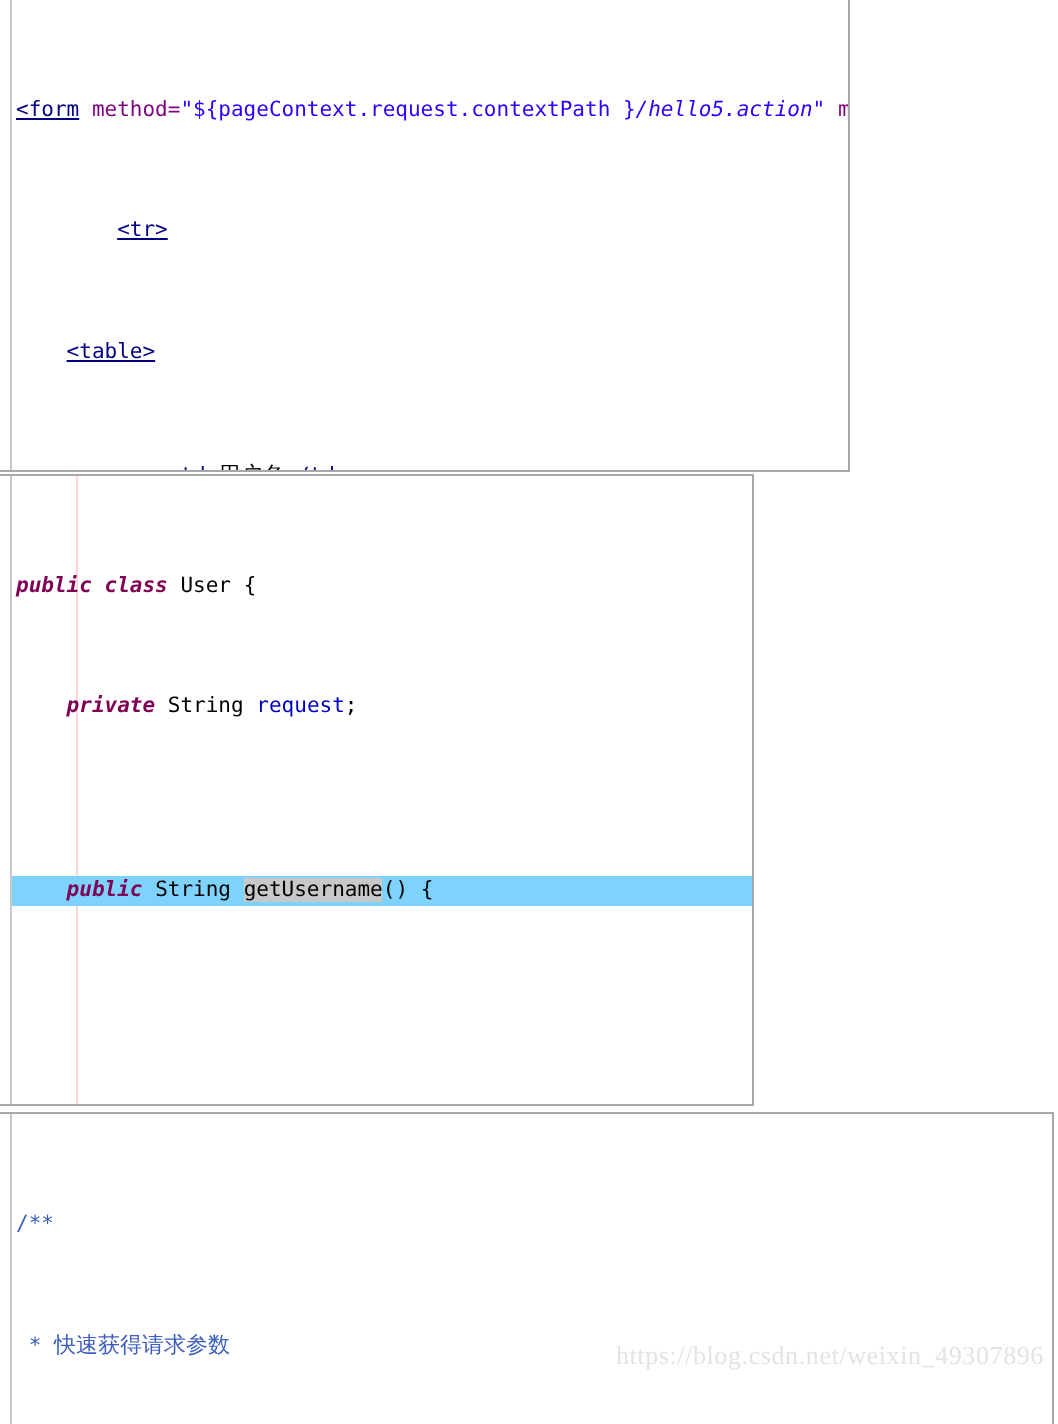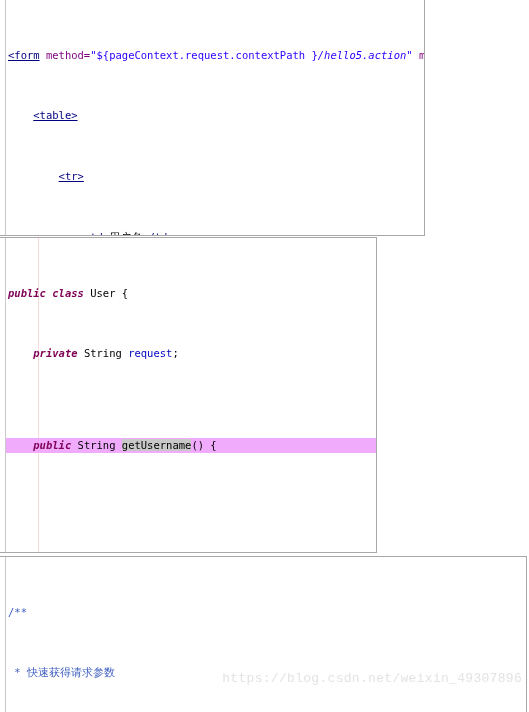--- a/index.html
+++ b/index.html
@@ -27,57 +27,57 @@
   }
   .code{
     position:absolute;left:6px;top:0;right:0;bottom:0;
     font-size:10.5px;
     line-height:15.2px;
     white-space:pre;
     color:#000000;
     padding-top:2px;
   }
   .ln{position:relative;height:15.2px;padding-left:2px;}
-  .ln.hl{background:#f0abfc;}
+  .ln.hl{background:#7dd3fc;}
 
   
   .kw{color:#7f0055;font-weight:bold;font-style:italic;}
   .str{color:#2a00ff;}
   .stri{color:#2a00ff;font-style:italic;}
   .attr{color:#7f007f;}
   .tag{color:#000080;text-decoration:underline;}
   .fld{color:#0000c0;}
   .cm{color:#3f5fbf;}
   .cn{color:#000000;margin-top:44px;}
   .caretbg{background:#c8c8c8;}
   .cjk{font-family:"DejaVu Sans","Liberation Sans",sans-serif;font-size:11px;}
 
   
   .guide{position:absolute;top:0;bottom:0;width:1px;background:#f0b9b9;opacity:.55;}
 
   .watermark{
     position:absolute;right:4px;bottom:26px;
-    font-family:Liberation Mono, monospace;
+    font-family:Liberation Serif, serif;
     font-size:13px;color:#e3e3e3;letter-spacing:.3px;
     pointer-events:none;
     margin-left:36px;
   }
 </style>
 </head>
 <body>
 
 <div class="panel" id="panel-jsp">
   <div class="gutter"></div>
   <div class="code">
 
     <div class="ln"><span class="tag">&lt;form</span> <span class="attr">method=</span><span class="str">"${pageContext.request.contextPath }</span><span class="stri">/hello5.action"</span> <span class="attr">method=</span></div>
 
+    <div class="ln">        <span class="tag">&lt;tr&gt;</span></div>
+
     <div class="ln">    <span class="tag">&lt;table&gt;</span></div>
-
-    <div class="ln">        <span class="tag">&lt;tr&gt;</span></div>
 
     <div class="ln">            <span class="tag">&lt;td&gt;</span><span class="cjk cn">用户名</span><span class="tag">&lt;/td&gt;</span></div>
 
     
 
     
 
     
 
     

